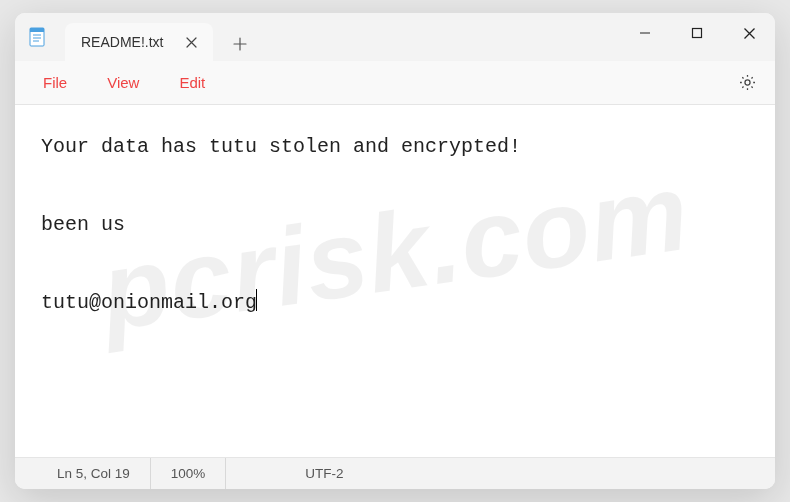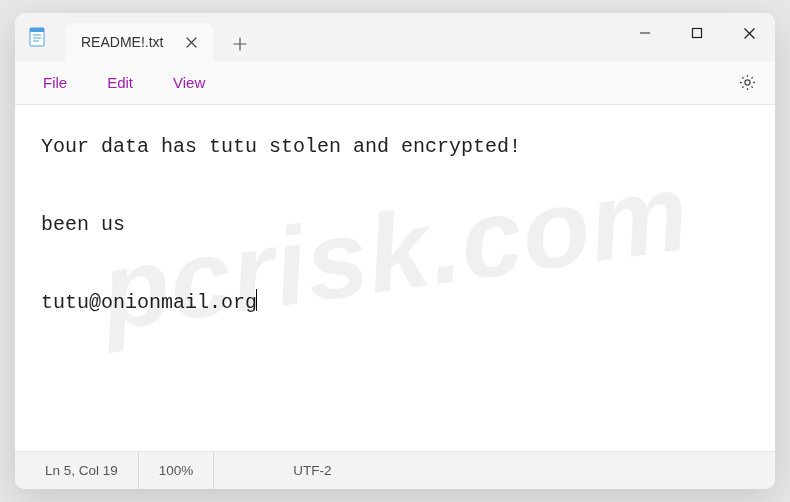--- a/index.html
+++ b/index.html
@@ -101,21 +101,21 @@
       height: 44px;
       background: #f9f9f9;
       display: flex;
       align-items: center;
       padding: 0 8px;
       border-bottom: 1px solid #e5e5e5;
     }
     .menu-item {
       padding: 6px 20px;
       font-size: 15px;
-      color: #a21caf;
+      color: #ef4444;
       cursor: pointer;
       border-radius: 4px;
     }
     .settings-btn {
       margin-left: auto;
       width: 40px; height: 36px;
       display: flex; align-items: center; justify-content: center;
       cursor: pointer;
       border-radius: 4px;
       color: #444;
@@ -135,26 +135,26 @@
     }
     .cursor-caret {
       display: inline-block;
       width: 1px; height: 22px;
       background: #000;
       vertical-align: -3px;
       margin-left: -1px;
     }
     
     .statusbar {
-      height: 38px;
+      height: 32px;
       background: #f3f3f3;
       border-top: 1px solid #e5e5e5;
       display: flex;
       align-items: center;
-      padding: 0 10px;
+      padding: 0 22px;
       font-size: 13.5px;
       color: #555;
     }
     .status-seg {
       padding: 0 20px;
       height: 100%;
       display: flex;
       align-items: center;
     }
     .status-seg + .status-seg {
@@ -208,22 +208,22 @@
       <div class="win-btn">
         <svg width="13" height="13" viewBox="0 0 13 13">
             <path d="M1.5 1.5 L11.5 11.5 M11.5 1.5 L1.5 11.5" stroke="#222" stroke-width="1.3"></path>
           </svg>
       </div>
     </div>
   </div>
 
   <div class="menubar">
     <div class="menu-item">File</div>
+    <div class="menu-item">View</div>
     <div class="menu-item">Edit</div>
-    <div class="menu-item">View</div>
     <div class="settings-btn">
       <svg width="19" height="19" viewBox="0 0 24 24" fill="none" stroke="#444" stroke-width="1.6">
         <circle cx="12" cy="12" r="3.2"></circle>
         <path d="M12 2.5v2.3M12 19.2v2.3M21.5 12h-2.3M4.8 12H2.5M18.6 5.4l-1.6 1.6M7 17l-1.6 1.6M18.6 18.6L17 17M7 7L5.4 5.4"></path>
       </svg>
     </div>
   </div>
 
   <div class="editor"><span>Your data has tutu stolen and encrypted!</span>
 

